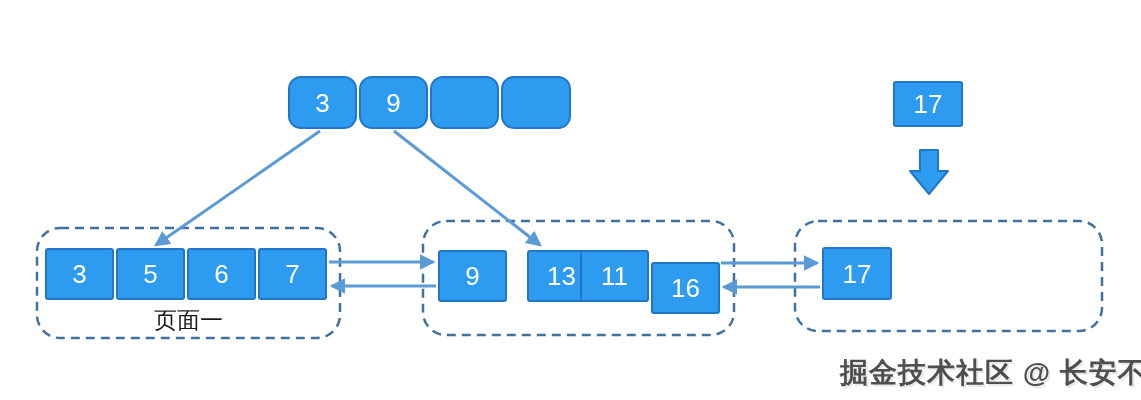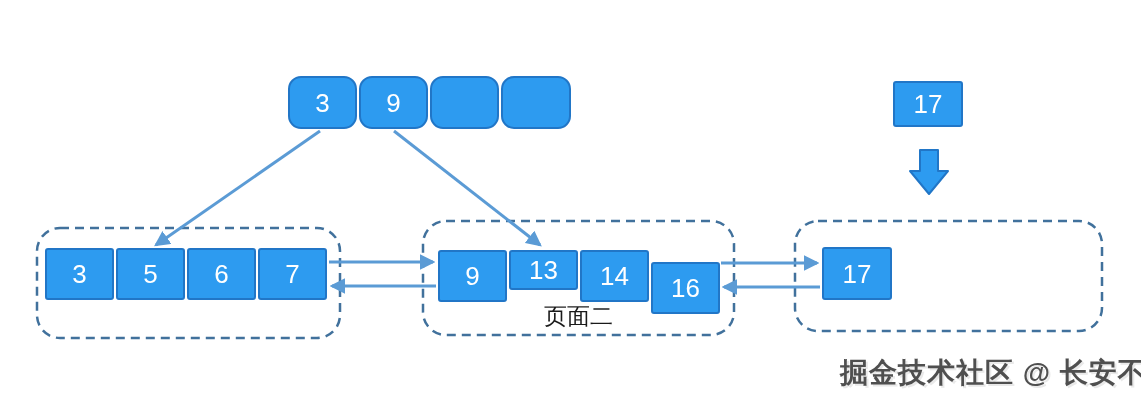--- a/index.html
+++ b/index.html
@@ -54,26 +54,26 @@
   <div class="node root" style="left:359px;top:76px;width:69px;height:53px;">9</div>
   <div class="node root" style="left:430px;top:76px;width:69px;height:53px;"></div>
   <div class="node root" style="left:501px;top:76px;width:70px;height:53px;"></div>
 
   <div class="node" style="left:893px;top:81px;width:70px;height:46px;">17</div>
 
   <div class="node" style="left:45px;top:248px;width:69px;height:52px;">3</div>
   <div class="node" style="left:116px;top:248px;width:69px;height:52px;">5</div>
   <div class="node" style="left:187px;top:248px;width:69px;height:52px;">6</div>
   <div class="node" style="left:258px;top:248px;width:69px;height:52px;">7</div>
+  <div class="page-label" style="left:37px;top:309px;width:303px;">页面一</div>
 
   <div class="node" style="left:438px;top:250px;width:69px;height:52px;">9</div>
-  <div class="node" style="left:509px;top:250px;width:69px;height:40px;">13</div>
-  <div class="node" style="left:580px;top:250px;width:69px;height:52px;">14</div>
+  <div class="node" style="left:527px;top:250px;width:69px;height:52px;">13</div>
+  <div class="node" style="left:580px;top:250px;width:69px;height:52px;">11</div>
   <div class="node" style="left:651px;top:250px;width:69px;height:52px;margin-top:12px;">16</div>
-  <div class="page-label" style="left:423px;top:305px;width:311px;">页面二</div>
 
   <div class="node" style="left:822px;top:247px;width:70px;height:53px;">17</div>
 
   <svg class="overlay" viewBox="0 0 1141 400" xmlns="http://www.w3.org/2000/svg">
     <defs>
       <marker id="arrowhead" viewBox="0 0 10 10" refX="8.5" refY="5" markerWidth="5.2" markerHeight="5.2" orient="auto-start-reverse">
         <path d="M0,0 L10,5 L0,10 z" fill="#5B9BD5"></path>
       </marker>
     </defs>
 

